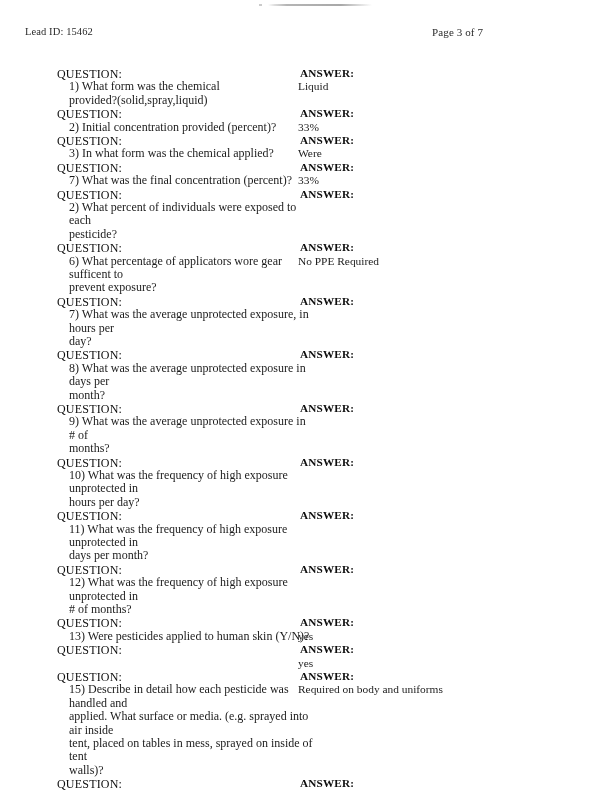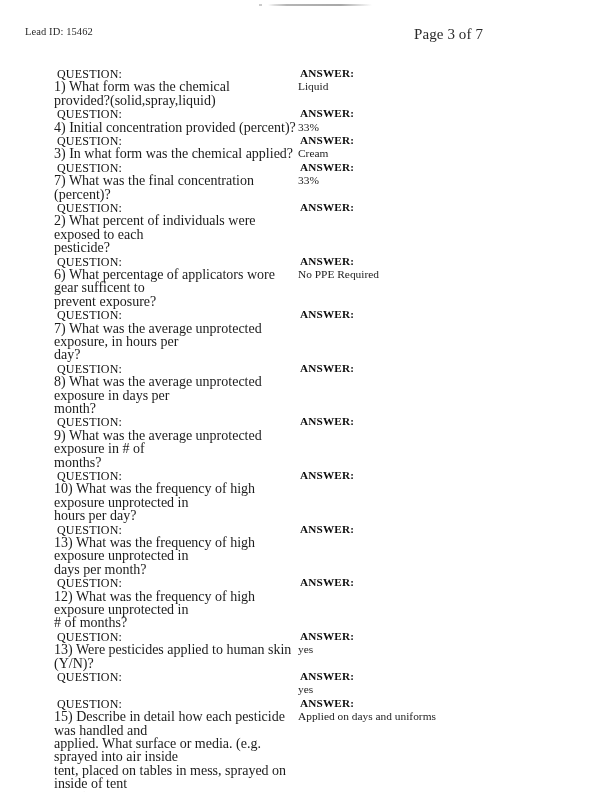--- a/index.html
+++ b/index.html
@@ -54,21 +54,21 @@
     top: 0;
     font-size: 10.5px;
     letter-spacing: 0.1px;
     color: #2a2a2a;
     white-space: nowrap;
   }
   .page-number {
     position: absolute;
     right: 25px;
     top: 0;
-    font-size: 15px;
+    font-size: 11px;
     letter-spacing: 0.1px;
     color: #2a2a2a;
     white-space: nowrap;
   }
 
   
   .form-area {
     position: absolute;
     left: 54px;
     top: 67px;
@@ -116,24 +116,25 @@
     color: #0e0e0e;
     white-space: nowrap;
   }
   .body-line {
     position: relative;
     min-height: 13.4px;
   }
   .q-text {
     display: block;
     width: 244px;
-    font-size: 14px;
+    font-size: 12px;
     line-height: 13.4px;
     color: #1b1b1b;
     white-space: pre-line;
+    margin-left: 15px;
   }
   .a-text {
     position: absolute;
     left: 244px;
     top: 0;
     width: 276px;
     font-size: 11.4px;
     line-height: 13.4px;
     color: #1b1b1b;
     white-space: pre-line;
@@ -162,32 +163,32 @@
 provided?(solid,spray,liquid)</span>
           <span class="a-text">Liquid</span>
         </div>
       </div>
       <div class="qa-row">
         <div class="label-line">
           <span class="q-label">QUESTION:</span>
           <span class="a-label">ANSWER:</span>
         </div>
         <div class="body-line">
-          <span class="q-text">4) Initial concentration provided (percent)?</span>
+          <span class="q-text">2) Initial concentration provided (percent)?</span>
           <span class="a-text">33%</span>
         </div>
       </div>
       <div class="qa-row">
         <div class="label-line">
           <span class="q-label">QUESTION:</span>
           <span class="a-label">ANSWER:</span>
         </div>
         <div class="body-line">
           <span class="q-text">3) In what form was the chemical applied?</span>
-          <span class="a-text">Cream</span>
+          <span class="a-text">Were</span>
         </div>
       </div>
       <div class="qa-row">
         <div class="label-line">
           <span class="q-label">QUESTION:</span>
           <span class="a-label">ANSWER:</span>
         </div>
         <div class="body-line">
           <span class="q-text">7) What was the final concentration (percent)?</span>
           <span class="a-text">33%</span>
@@ -258,21 +259,21 @@
 hours per day?</span>
           <span class="a-text"></span>
         </div>
       </div>
       <div class="qa-row">
         <div class="label-line">
           <span class="q-label">QUESTION:</span>
           <span class="a-label">ANSWER:</span>
         </div>
         <div class="body-line">
-          <span class="q-text">13) What was the frequency of high exposure unprotected in
+          <span class="q-text">11) What was the frequency of high exposure unprotected in
 days per month?</span>
           <span class="a-text"></span>
         </div>
       </div>
       <div class="qa-row">
         <div class="label-line">
           <span class="q-label">QUESTION:</span>
           <span class="a-label">ANSWER:</span>
         </div>
         <div class="body-line">
@@ -303,21 +304,21 @@
       <div class="qa-row">
         <div class="label-line">
           <span class="q-label">QUESTION:</span>
           <span class="a-label">ANSWER:</span>
         </div>
         <div class="body-line">
           <span class="q-text">15) Describe in detail how each pesticide was handled and
 applied.  What surface or media. (e.g. sprayed into air inside
 tent, placed on tables in mess, sprayed on inside of tent
 walls)?</span>
-          <span class="a-text">Applied on days and uniforms</span>
+          <span class="a-text">Required on body and uniforms</span>
         </div>
       </div>
       <div class="qa-row">
         <div class="label-line">
           <span class="q-label">QUESTION:</span>
           <span class="a-label">ANSWER:</span>
         </div>
       </div>
     </div>
 </div>

